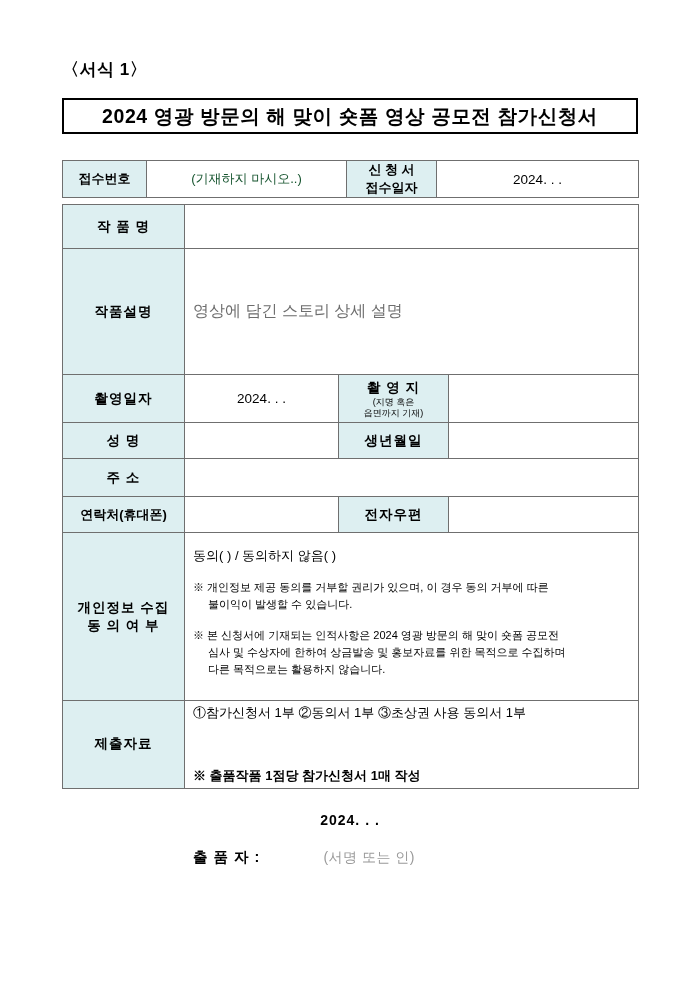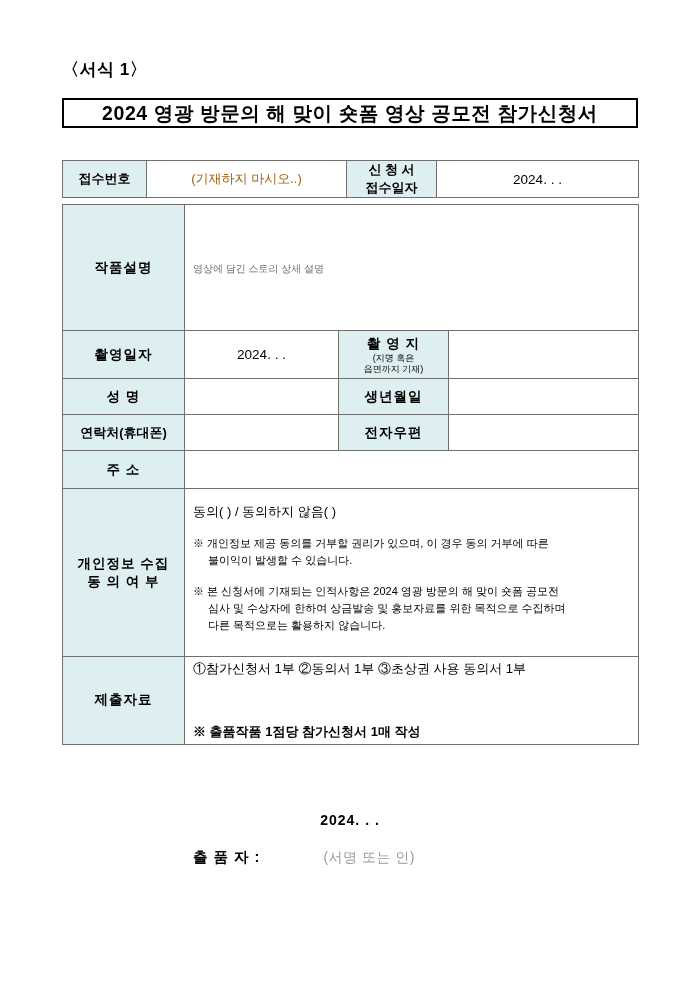--- a/index.html
+++ b/index.html
@@ -28,21 +28,21 @@
     top: 58px;
     font-size: 17px;
     font-weight: bold;
     letter-spacing: 0.5px;
   }
   .title-box {
     position: absolute;
     left: 62px;
     top: 98px;
     width: 576px;
-    height: 30px;
+    height: 36px;
     border: 2px solid #000;
     box-sizing: border-box;
     display: flex;
     align-items: center;
     justify-content: center;
   }
   .title-text {
     font-size: 19.5px;
     font-weight: bold;
     letter-spacing: 0.6px;
@@ -67,21 +67,21 @@
     text-align: center;
     font-weight: bold;
     font-size: 13.5px;
     letter-spacing: 1px;
   }
   .hdr-cell.small {
     font-size: 13px;
     letter-spacing: 0;
   }
   .gray {
-    color: #a16207;
+    color: #14532d;
   }
   .center { text-align: center; }
   .left { text-align: left; }
 
   
   #receipt-table {
     top: 160px;
     width: 576px;
     border-radius: 10px;
   }
@@ -147,21 +147,21 @@
     letter-spacing: 1px;
   }
   .signature-row .sig-hint {
     color: #9a9a9a;
     font-weight: normal;
     font-size: 14px;
     margin-left: 58px;
     letter-spacing: 0.5px;
   }
   .desc-text {
-    font-size: 10px;
+    font-size: 16px;
     color: #6d6d6d;
   }
 </style>
 </head>
 <body>
 
 <div class="page">
 
   <div class="form-label">〈서식 1〉</div>
 
@@ -191,20 +191,24 @@
 
   <table class="doc" id="main-table">
     <colgroup>
       <col style="width:122px">
       <col style="width:154px">
       <col style="width:110px">
       <col style="width:190px">
     </colgroup>
     <tbody>
       <tr>
+        <td class="hdr-cell" style="height:44px">작 품 명</td>
+        <td colspan="3"></td>
+      </tr>
+      <tr>
         <td class="hdr-cell" style="height:126px">작품설명</td>
         <td colspan="3" class="left" style="vertical-align:middle">
           <span class="desc-text">영상에 담긴 스토리 상세 설명</span>
         </td>
       </tr>
       <tr>
         <td class="hdr-cell" style="height:48px">촬영일자</td>
         <td class="center date-line">2024.          .          .</td>
         <td class="hdr-cell">
           <span>촬 영 지</span>
@@ -212,28 +216,28 @@
         </td>
         <td></td>
       </tr>
       <tr>
         <td class="hdr-cell" style="height:36px">성        명</td>
         <td></td>
         <td class="hdr-cell">생년월일</td>
         <td></td>
       </tr>
       <tr>
-        <td class="hdr-cell small" style="height:36px">연락처(휴대폰)</td>
-        <td></td>
-        <td class="hdr-cell">전자우편</td>
-        <td></td>
-      </tr>
-      <tr>
         <td class="hdr-cell" style="height:38px">주        소</td>
         <td colspan="3"></td>
+      </tr>
+      <tr>
+        <td class="hdr-cell small" style="height:36px">연락처(휴대폰)</td>
+        <td></td>
+        <td class="hdr-cell">전자우편</td>
+        <td></td>
       </tr>
       <tr>
         <td class="hdr-cell" style="height:168px">
           <span>개인정보 수집</span><br>
           <span>동 의  여 부</span>
         </td>
         <td colspan="3" class="left" style="vertical-align:top; padding-top:12px">
           <div class="consent-line">동의(     ) / 동의하지 않음(     )</div>
           <div class="note">
             <span>※ 개인정보 제공 동의를 거부할 권리가 있으며, 이 경우 동의 거부에 따른</span>

